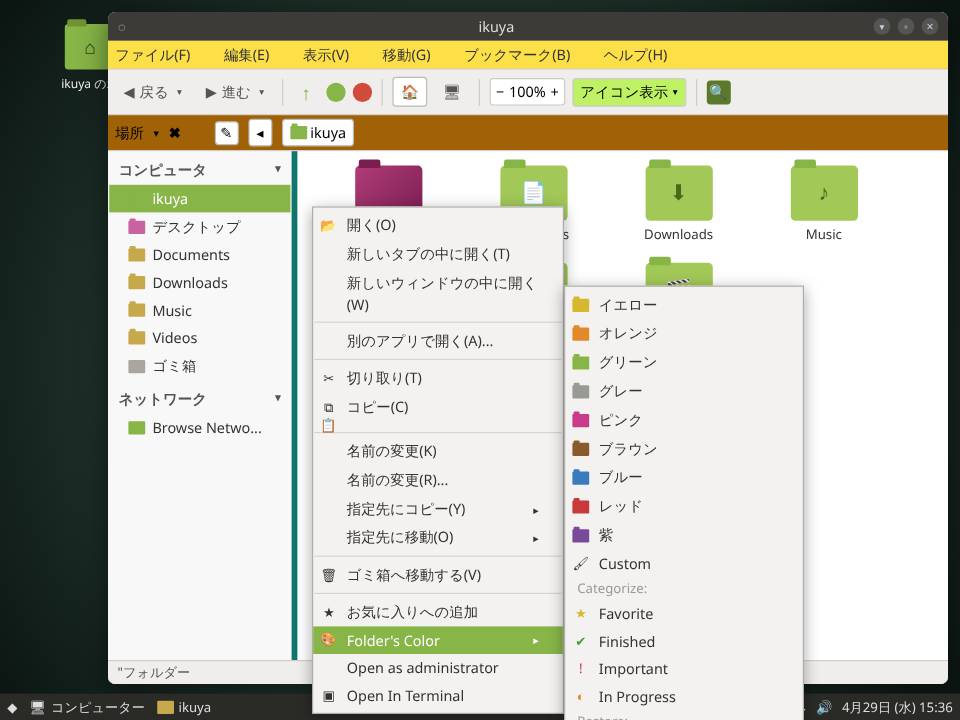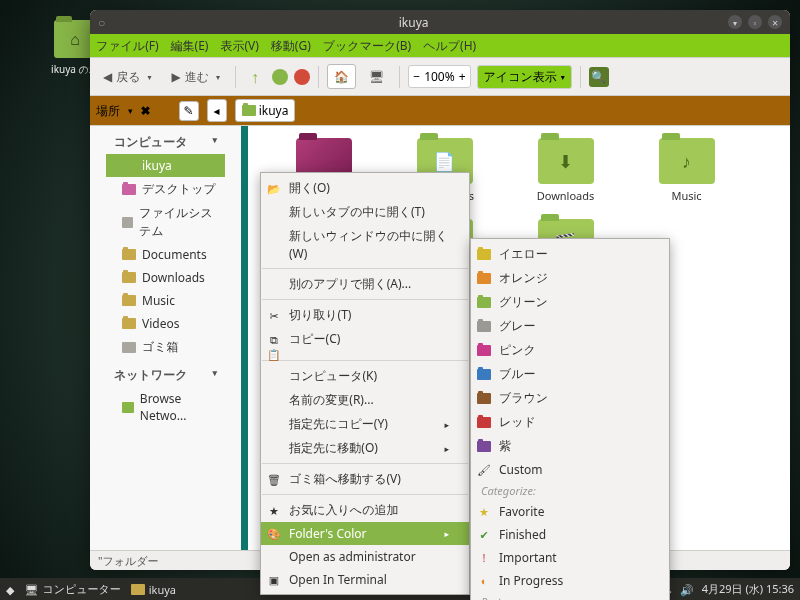--- a/index.html
+++ b/index.html
@@ -10,39 +10,39 @@
 .desktop-icon .folder { width: 42px; height: 38px; margin: 0 auto 4px; background: #87b547; border-radius: 3px; position: relative; }
 .desktop-icon .folder::before { content: ""; position: absolute; top: -4px; left: 2px; width: 16px; height: 6px; background: #6e9436; border-radius: 2px 2px 0 0; }
 .home-glyph { position:absolute; inset: 6px; color:#2f4014; font-size:16px; display:flex; align-items:center; justify-content:center;}
 
 
 .window { position: absolute; top: 10px; left: 90px; right: 10px; bottom: 30px; background: #f0f0f0; border-radius: 6px; box-shadow: 0 4px 24px rgba(0,0,0,.5); display: flex; flex-direction: column; overflow: hidden; }
 .titlebar { background: #3c3b37; color: #dfdcd5; height: 24px; display: flex; align-items: center; font-size: 12px; padding: 0 8px; }
 .titlebar .title { flex: 1; text-align: center; }
 .winbtn { width: 14px; height: 14px; border-radius: 7px; background: #555; margin-left: 6px; display: inline-flex; align-items: center; justify-content: center; color: #ccc; font-size: 8px; }
 
-.menubar { background: #84cc16; height: 24px; display: flex; align-items: center; padding: 0 6px; font-size: 12px; gap: 12px; border-bottom: 1px solid #d0cec8; }
+.menubar { background: #fde047; height: 24px; display: flex; align-items: center; padding: 0 6px; font-size: 12px; gap: 28px; border-bottom: 1px solid #d0cec8; }
 .menubar span { color: #333; }
 
 .toolbar { background: #f0eeec; height: 38px; display: flex; align-items: center; padding: 0 6px; gap: 6px; border-bottom: 1px solid #d0cec8; font-size: 12px; }
 .tb-btn { display: inline-flex; align-items: center; gap: 4px; padding: 3px 6px; border: 1px solid transparent; border-radius: 3px; color: #555; }
 .tb-btn.arrow::after { content: "▾"; font-size: 8px; margin-left: 3px; }
 .tb-sep { width: 1px; height: 22px; background: #ccc; margin: 0 2px; }
 .icon-up { color: #87b547; font-size: 16px; font-weight: bold; }
 .icon-circ { width: 16px; height: 16px; border-radius: 8px; display: inline-block; }
 .zoom-group { display: flex; align-items: center; gap: 4px; border: 1px solid #ccc; border-radius: 3px; padding: 2px 4px; background:#fff; }
-.view-sel { border: 1px solid #ccc; border-radius: 3px; padding: 2px 6px; background:#84cc16; display:flex; align-items:center; gap:4px; }
+.view-sel { border: 1px solid #ccc; border-radius: 3px; padding: 2px 6px; background:#bef264; display:flex; align-items:center; gap:4px; }
 .search-ic { width: 20px; height: 20px; background: #5a7a2a; border-radius: 3px; display:flex; align-items:center; justify-content:center; color:#fff; }
 
 .locbar { background: #a16207; height: 30px; display: flex; align-items: center; padding: 0 6px; gap: 8px; border-bottom: 1px solid #d0cec8; font-size: 12px; }
 .locbar .chip { border: 1px solid #bbb; padding: 2px 6px; border-radius: 3px; background:#fff; display:inline-flex; align-items:center; gap:3px; }
 .pencil-box { width:20px; height:20px; border:1px solid #bbb; background:#fff; border-radius:3px; display:flex; align-items:center; justify-content:center; }
 
 .body { flex: 1; display: flex; min-height: 0; }
-.sidebar { width: 158px; background: #f8f8f8; border-right: 7px solid #0f766e; font-size: 12px; padding: 4px 16px; overflow:hidden; }
+.sidebar { width: 158px; background: #f8f8f8; border-right: 5px solid #0f766e; font-size: 12px; padding: 4px 1px; overflow:hidden; }
 .side-head { font-weight: bold; color: #555; padding: 3px 8px; display:flex; justify-content:space-between; }
 .side-item { padding: 3px 8px 3px 16px; display: flex; align-items: center; gap: 6px; color:#333; }
 .side-item.active { background: #87b547; color: #fff; }
 .sic { width: 14px; height: 11px; background: #c7a84a; border-radius: 1px; display:inline-block; position:relative; }
 .sic.g { background:#87b547; }
 .sic.pk { background:#c962a0; }
 .sic.gr { background:#a9a6a0; }
 .sic.h::before{content:""; position:absolute; top:-2px; left:1px; width:5px; height:3px; background:inherit; border-radius:1px 1px 0 0;}
 
 .content { flex: 1; background: #fff; position: relative; padding: 12px 18px; }
@@ -58,21 +58,21 @@
 .statusbar { height: 20px; background:#f0eeec; border-top:1px solid #d0cec8; font-size:11px; color:#555; padding:2px 8px; }
 
 
 .ctx { position: absolute; background: #f4f2f0; border: 1px solid #b0aea8; box-shadow: 0 3px 12px rgba(0,0,0,.35); font-size: 12px; min-width: 200px; padding: 3px 0; z-index: 50; }
 .ctx-item { padding: 3px 20px 3px 28px; color: #333; display: flex; align-items: center; justify-content: space-between; position: relative; }
 .ctx-item.disabled { color: #aaa; }
 .ctx-item.hl { background: #87b547; color: #fff; }
 .ctx-sep { height: 1px; background: #d6d4d0; margin: 3px 1px; }
 .ctx-item .arw { font-size: 9px; }
 .ctx-item .lic { position:absolute; left:6px; width:14px; height:14px; display:inline-flex; align-items:center; justify-content:center; font-size:11px; }
-.ctx-head { padding: 2px 10px; color: #999; font-size: 11px; font-style: italic; }
+.ctx-head { padding: 2px 10px; color: #999; font-size: 11px; }
 .color-sw { width: 14px; height: 11px; border-radius: 1px; position:absolute; left:6px; }
 .color-sw::before{content:""; position:absolute; top:-2px; left:1px; width:5px; height:3px; background:inherit; border-radius:1px 1px 0 0;}
 
 
 .taskbar { position: absolute; left: 0; right: 0; bottom: 0; height: 22px; background: #2a2a26; display: flex; align-items: center; font-size: 11px; color: #ddd; padding: 0 6px; gap: 10px; }
 .task-item { display: flex; align-items: center; gap: 4px; }
 .tray { margin-left: auto; display: flex; align-items: center; gap: 8px; }
 .tfold { width:14px; height:11px; background:#c7a84a; border-radius:1px; }
 </style>
 </head>
@@ -150,24 +150,20 @@
         </div>
       <div class="side-item active">
           <span class="sic g h"></span>
           <span>ikuya</span>
         </div>
       <div class="side-item">
           <span class="sic pk h"></span>
           <span>デスクトップ</span>
         </div>
       <div class="side-item">
-          <span class="sic gr"></span>
-          <span>ファイルシステム</span>
-        </div>
-      <div class="side-item">
           <span class="sic h"></span>
           <span>Documents</span>
         </div>
       <div class="side-item">
           <span class="sic h"></span>
           <span>Downloads</span>
         </div>
       <div class="side-item">
           <span class="sic h"></span>
           <span>Music</span>
@@ -265,21 +261,21 @@
     </div>
   <div class="ctx-item">
       <span class="lic">⧉</span>
       <span>コピー(C)</span>
     </div>
   <div class="ctx-item disabled">
       <span class="lic">📋</span>
     </div>
   <div class="ctx-sep"></div>
   <div class="ctx-item">
-      <span>コンピュータ(K)</span>
+      <span>名前の変更(K)</span>
     </div>
   <div class="ctx-item">
       <span>名前の変更(R)...</span>
     </div>
   <div class="ctx-item">
       <span>指定先にコピー(Y)</span>
       <span class="arw">▸</span>
     </div>
   <div class="ctx-item">
       <span>指定先に移動(O)</span>
@@ -325,26 +321,26 @@
     </div>
   <div class="ctx-item">
       <span class="color-sw" style="background:#9a9a94"></span>
       <span>グレー</span>
     </div>
   <div class="ctx-item">
       <span class="color-sw" style="background:#c83a8a"></span>
       <span>ピンク</span>
     </div>
   <div class="ctx-item">
+      <span class="color-sw" style="background:#8a5a2c"></span>
+      <span>ブラウン</span>
+    </div>
+  <div class="ctx-item">
       <span class="color-sw" style="background:#3a7abf"></span>
       <span>ブルー</span>
-    </div>
-  <div class="ctx-item">
-      <span class="color-sw" style="background:#8a5a2c"></span>
-      <span>ブラウン</span>
     </div>
   <div class="ctx-item">
       <span class="color-sw" style="background:#c83a3a"></span>
       <span>レッド</span>
     </div>
   <div class="ctx-item">
       <span class="color-sw" style="background:#7a4a9a"></span>
       <span>紫</span>
     </div>
   <div class="ctx-item">

